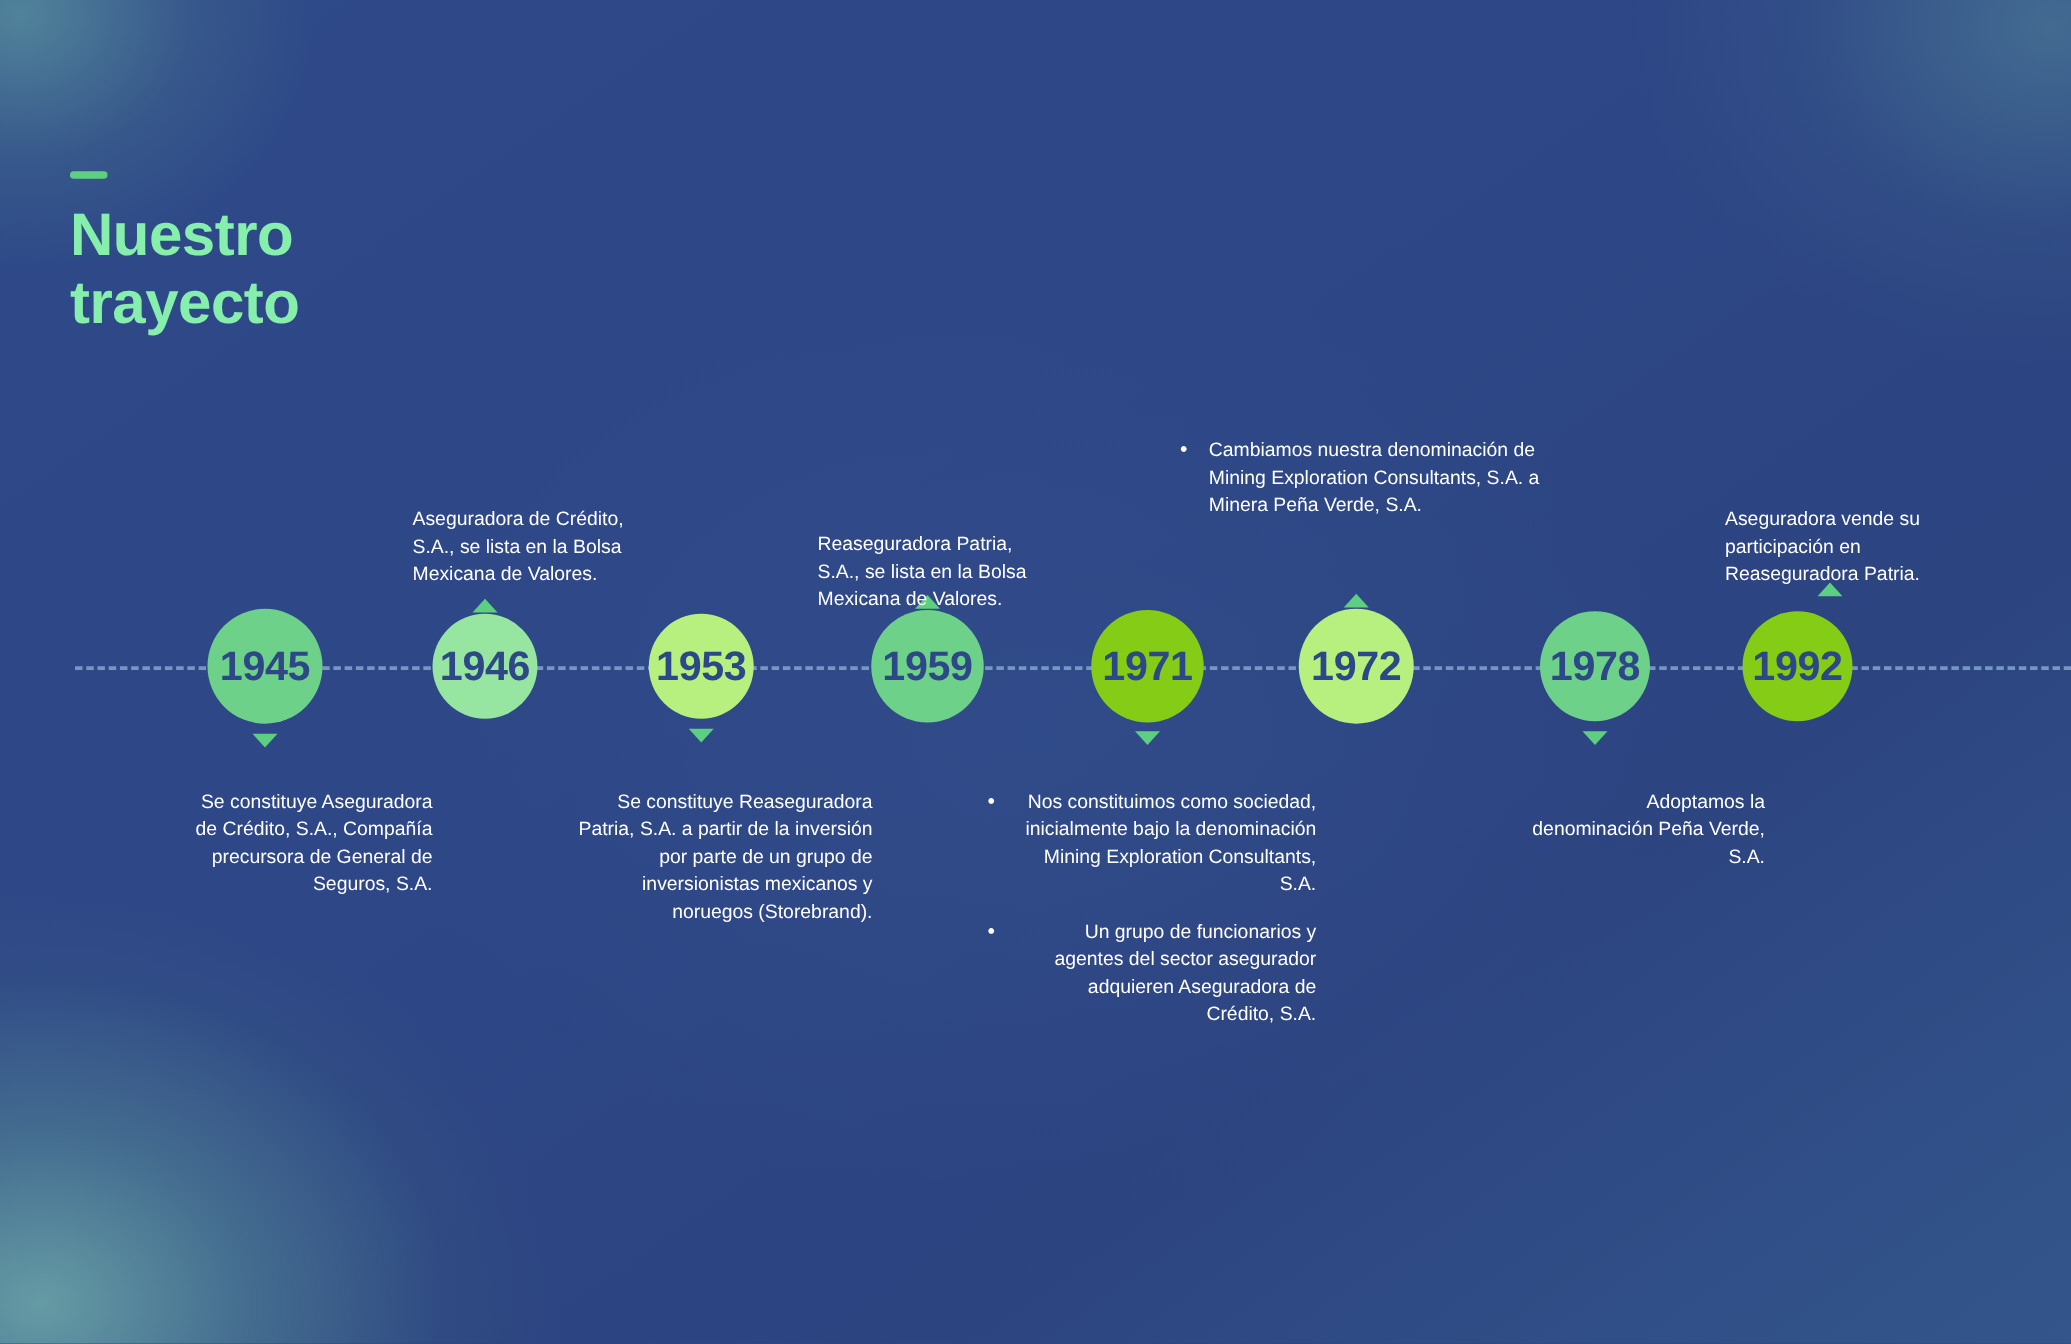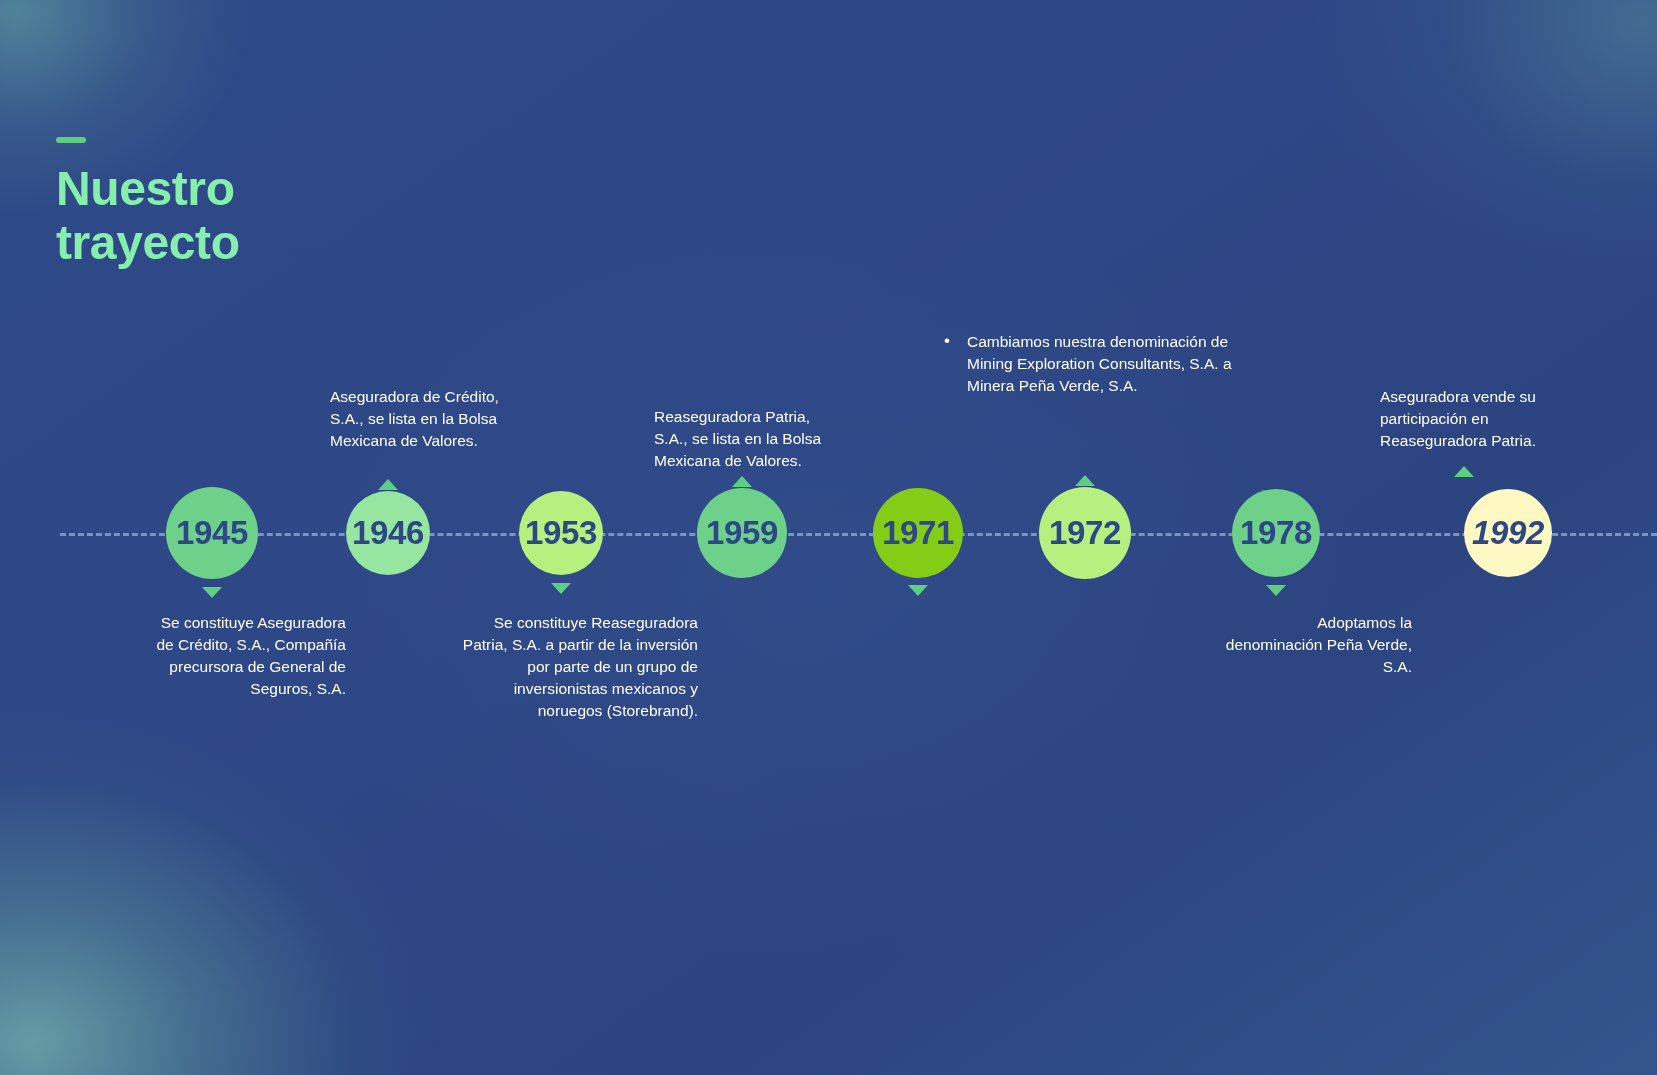--- a/index.html
+++ b/index.html
@@ -55,20 +55,21 @@
     font-weight:bold;
     font-size:33px;
     letter-spacing:-0.3px;
   }
 
   .caption {
     position:absolute;
     color:#ffffff;
     font-size:15.5px;
     line-height:1.42;
+    margin-top:19px;
   }
   .caption.above { text-align:left; }
   .caption.below { text-align:right; }
 
   .bullets { list-style:none; }
   .bullets li {
     position:relative;
     padding-left:25px;
     margin-bottom:16px;
   }
@@ -139,40 +140,46 @@
   </div>
   <div class="arrow up" style="left:742px;top:476px;"></div>
   <div class="caption above" style="left:654px;top:406px;width:185px;">
     <div>Reaseguradora Patria, S.A., se lista en la Bolsa Mexicana de Valores.</div>
   </div>
 
   <div class="node" style="left:918px;width:90px;height:90px;background:#84cc16;">
     <span>1971</span>
   </div>
   <div class="arrow down" style="left:918px;top:585px;"></div>
+  <div class="caption below" style="left:788px;top:612px;width:265px;">
+    <ul class="bullets">
+      <li>Nos constituimos como sociedad, inicialmente bajo la denominación Mining Exploration Consultants, S.A.</li>
+      <li>Un grupo de funcionarios y agentes del sector asegurador adquieren Aseguradora de Crédito, S.A.</li>
+    </ul>
+  </div>
 
   <div class="node" style="left:1085px;width:92px;height:92px;background:#b7f07e;">
     <span>1972</span>
   </div>
   <div class="arrow up" style="left:1085px;top:475px;"></div>
   <div class="caption above" style="left:942px;top:331px;width:320px;">
     <ul class="bullets">
       <li>Cambiamos nuestra denominación de Mining Exploration Consultants, S.A. a Minera Peña Verde, S.A.</li>
     </ul>
   </div>
 
   <div class="node" style="left:1276px;width:88px;height:88px;background:#6dd18a;">
     <span>1978</span>
   </div>
   <div class="arrow down" style="left:1276px;top:585px;"></div>
   <div class="caption below" style="left:1222px;top:612px;width:190px;">
     <div>Adoptamos la denominación Peña Verde, S.A.</div>
   </div>
 
-  <div class="node" style="left:1508px;width:88px;height:88px;background:#fef9c3;font-style:italic;">
+  <div class="node" style="left:1438px;width:88px;height:88px;background:#84cc16;">
     <span>1992</span>
   </div>
   <div class="arrow up" style="left:1464px;top:466px;"></div>
   <div class="caption above" style="left:1380px;top:386px;width:175px;">
     <div>Aseguradora vende su participación en Reaseguradora Patria.</div>
   </div>
 
 </div>
 
 </body></html>

